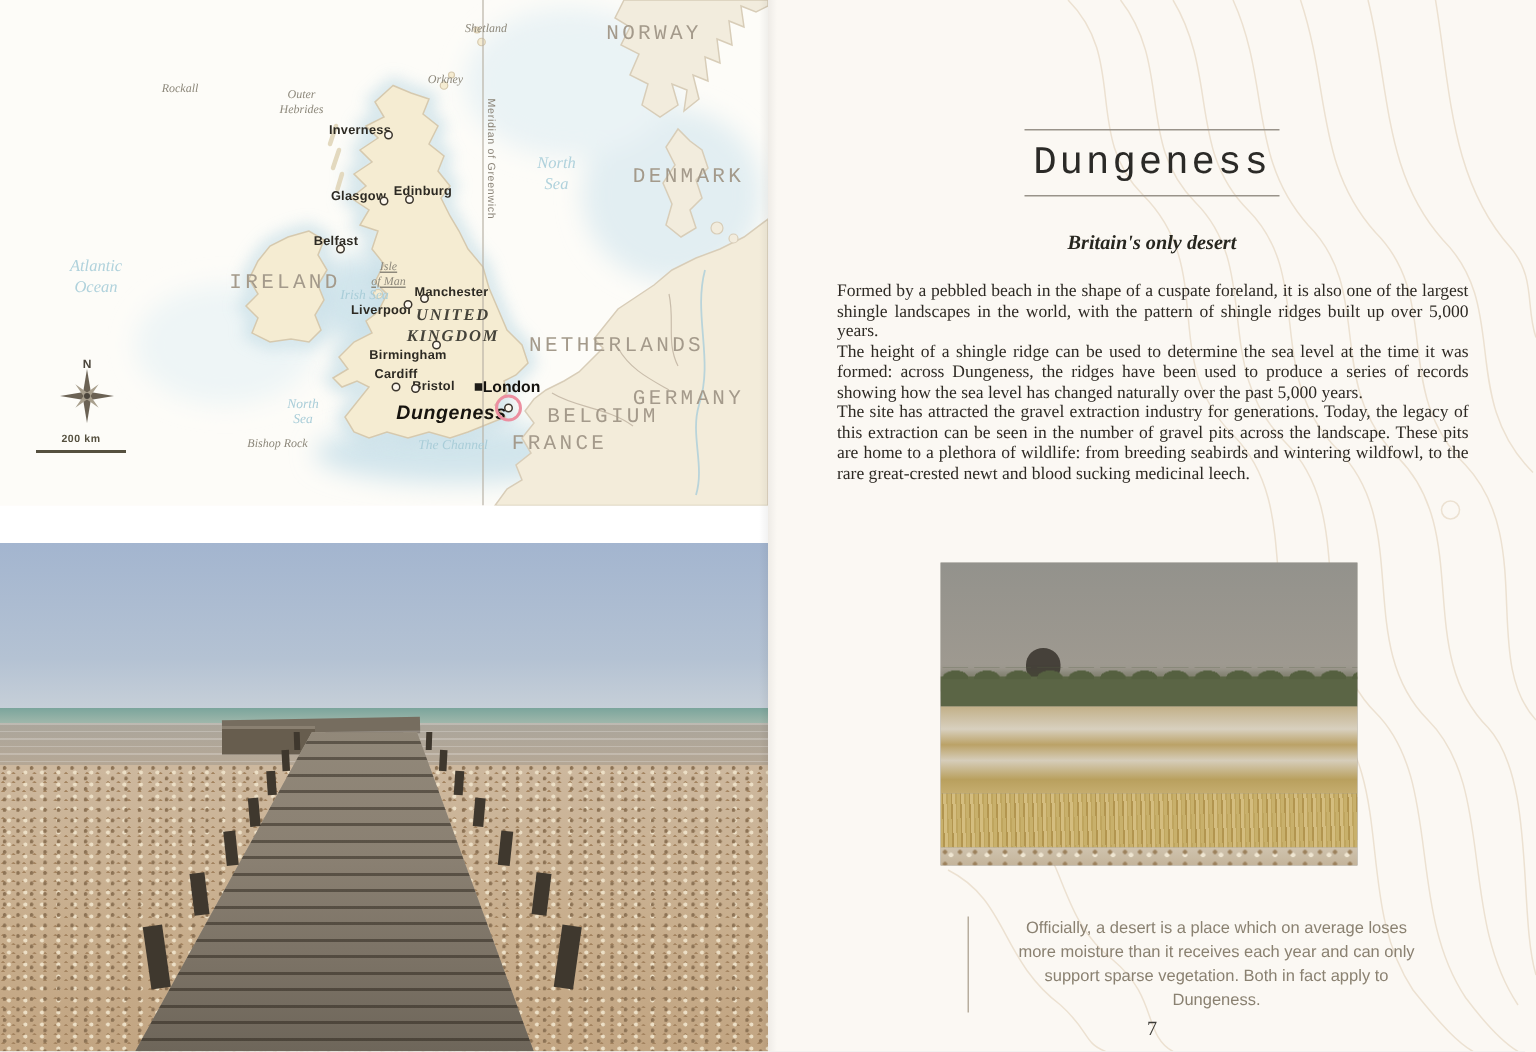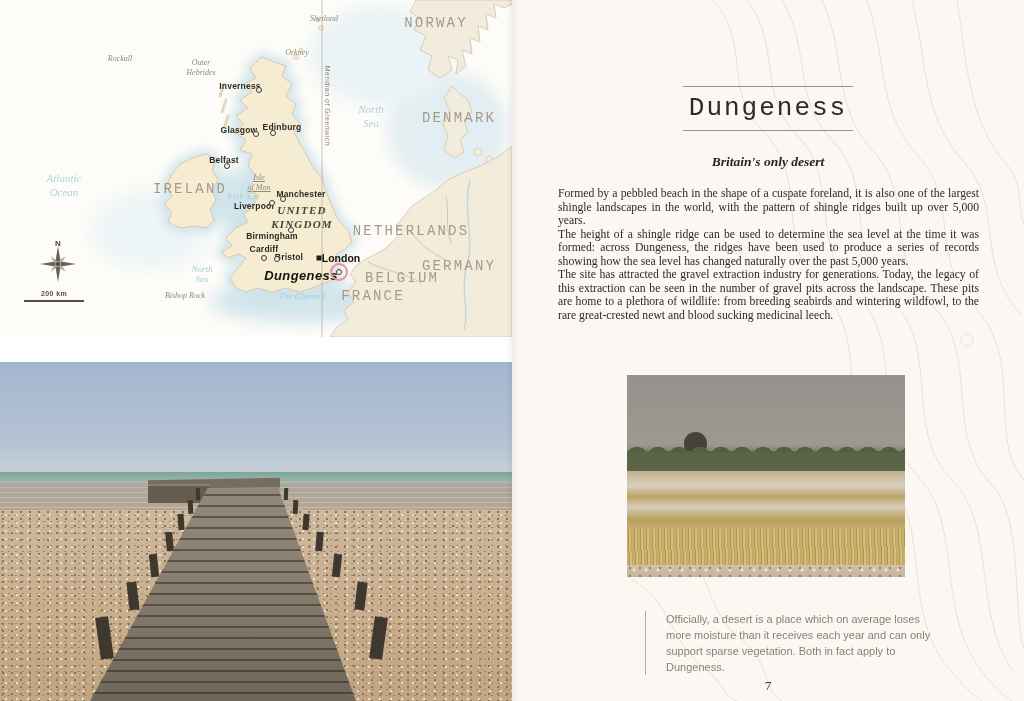--- a/index.html
+++ b/index.html
@@ -85,22 +85,22 @@
   .ls-mid{position:absolute;left:0;top:96px;width:100%;height:58px;
       background:linear-gradient(180deg,#c2b088 0%,#d8d0bf 26%,#bba267 44%,#d6cdba 62%,#b9a05e 84%,#c5ad6f 100%);}
   .ls-grass{position:absolute;left:0;top:154px;width:100%;height:36px;
       background:repeating-linear-gradient(88deg,#c8b06b 0 2px,#b2954f 2px 3px,#d4bd7f 3px 5px,#bfa55e 5px 6px);}
   .ls-pebbles{position:absolute;left:0;top:190px;width:100%;height:12px;
       background-image:radial-gradient(circle at 3px 3px,#9c815c 1.3px,rgba(0,0,0,0) 1.6px),
         radial-gradient(circle at 7px 5px,#efe6d2 1.4px,rgba(0,0,0,0) 1.7px),
         linear-gradient(180deg,#cfc3ae,#c4b49a);
       background-size:10px 8px,12px 9px,100% 100%;}
   .side-note{position:absolute;left:133px;top:611px;width:268px;
-      border-left:1.5px solid #b7ad9e;padding-left:20px;
-      font-family:"Liberation Sans",sans-serif;font-size:11px;line-height:1.46;color:#8a8171;}
+      border-left:1.5px solid #b7ad9e;padding-left:31px;
+      font-family:"Liberation Sans",sans-serif;font-size:11px;line-height:1.46;color:#8a8171;text-align:center;}
   .page-number{position:absolute;left:0;top:678px;width:512px;text-align:center;
       font-family:"Liberation Serif",serif;font-size:13.5px;color:#3b3a36;}
 </style>
 </head>
 <body>
 
 <div class="spread">
 
   <div class="page-left">
 

